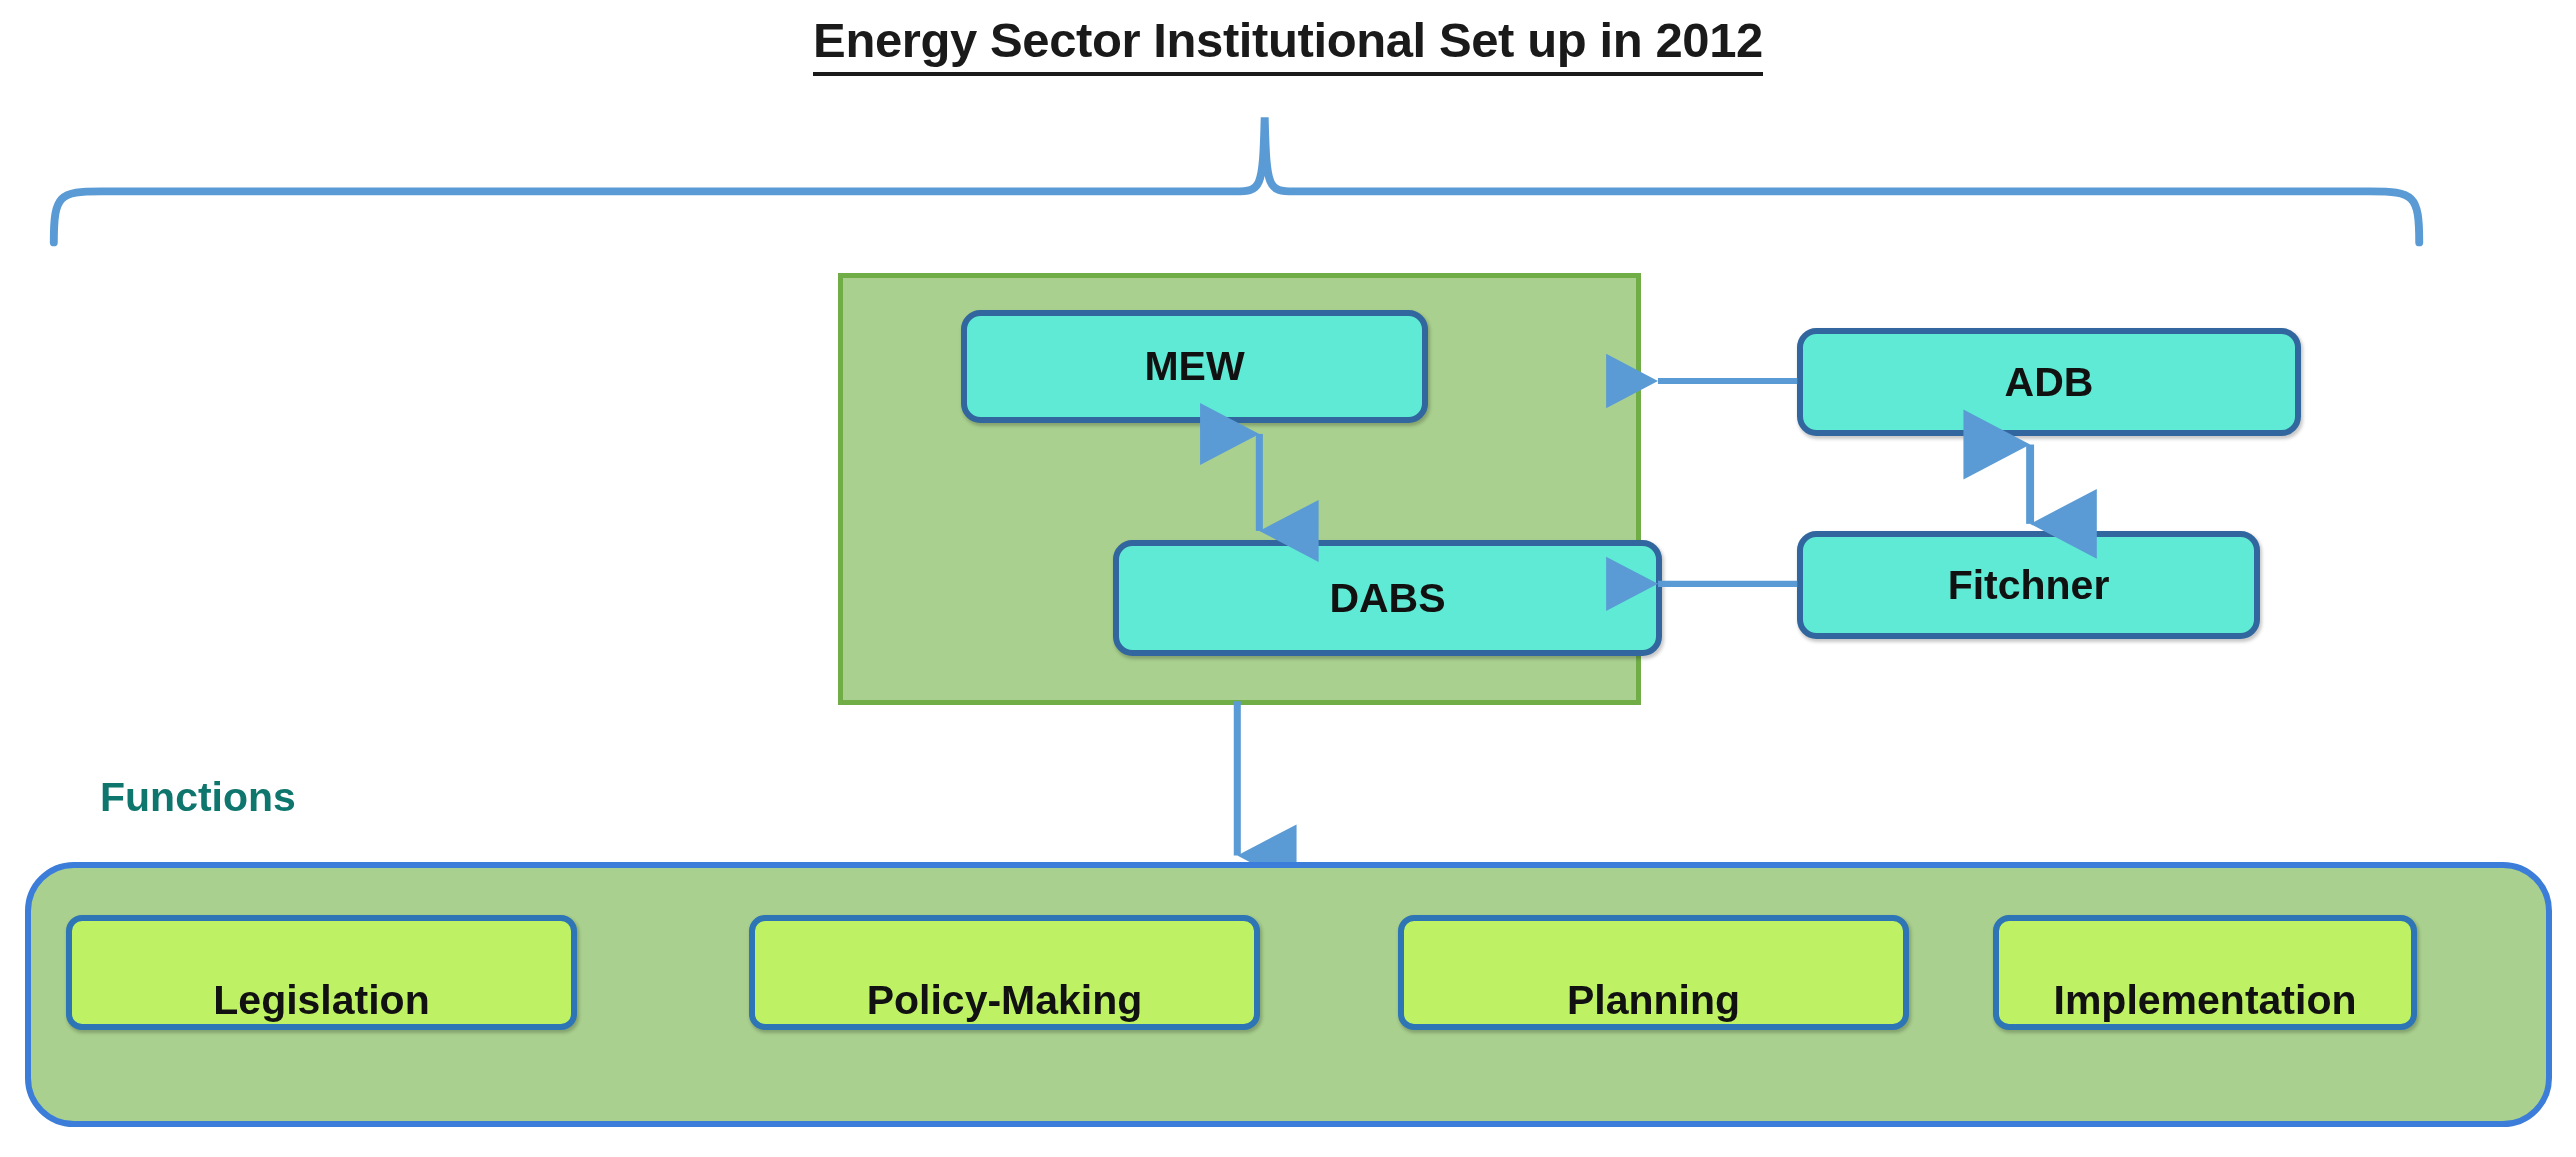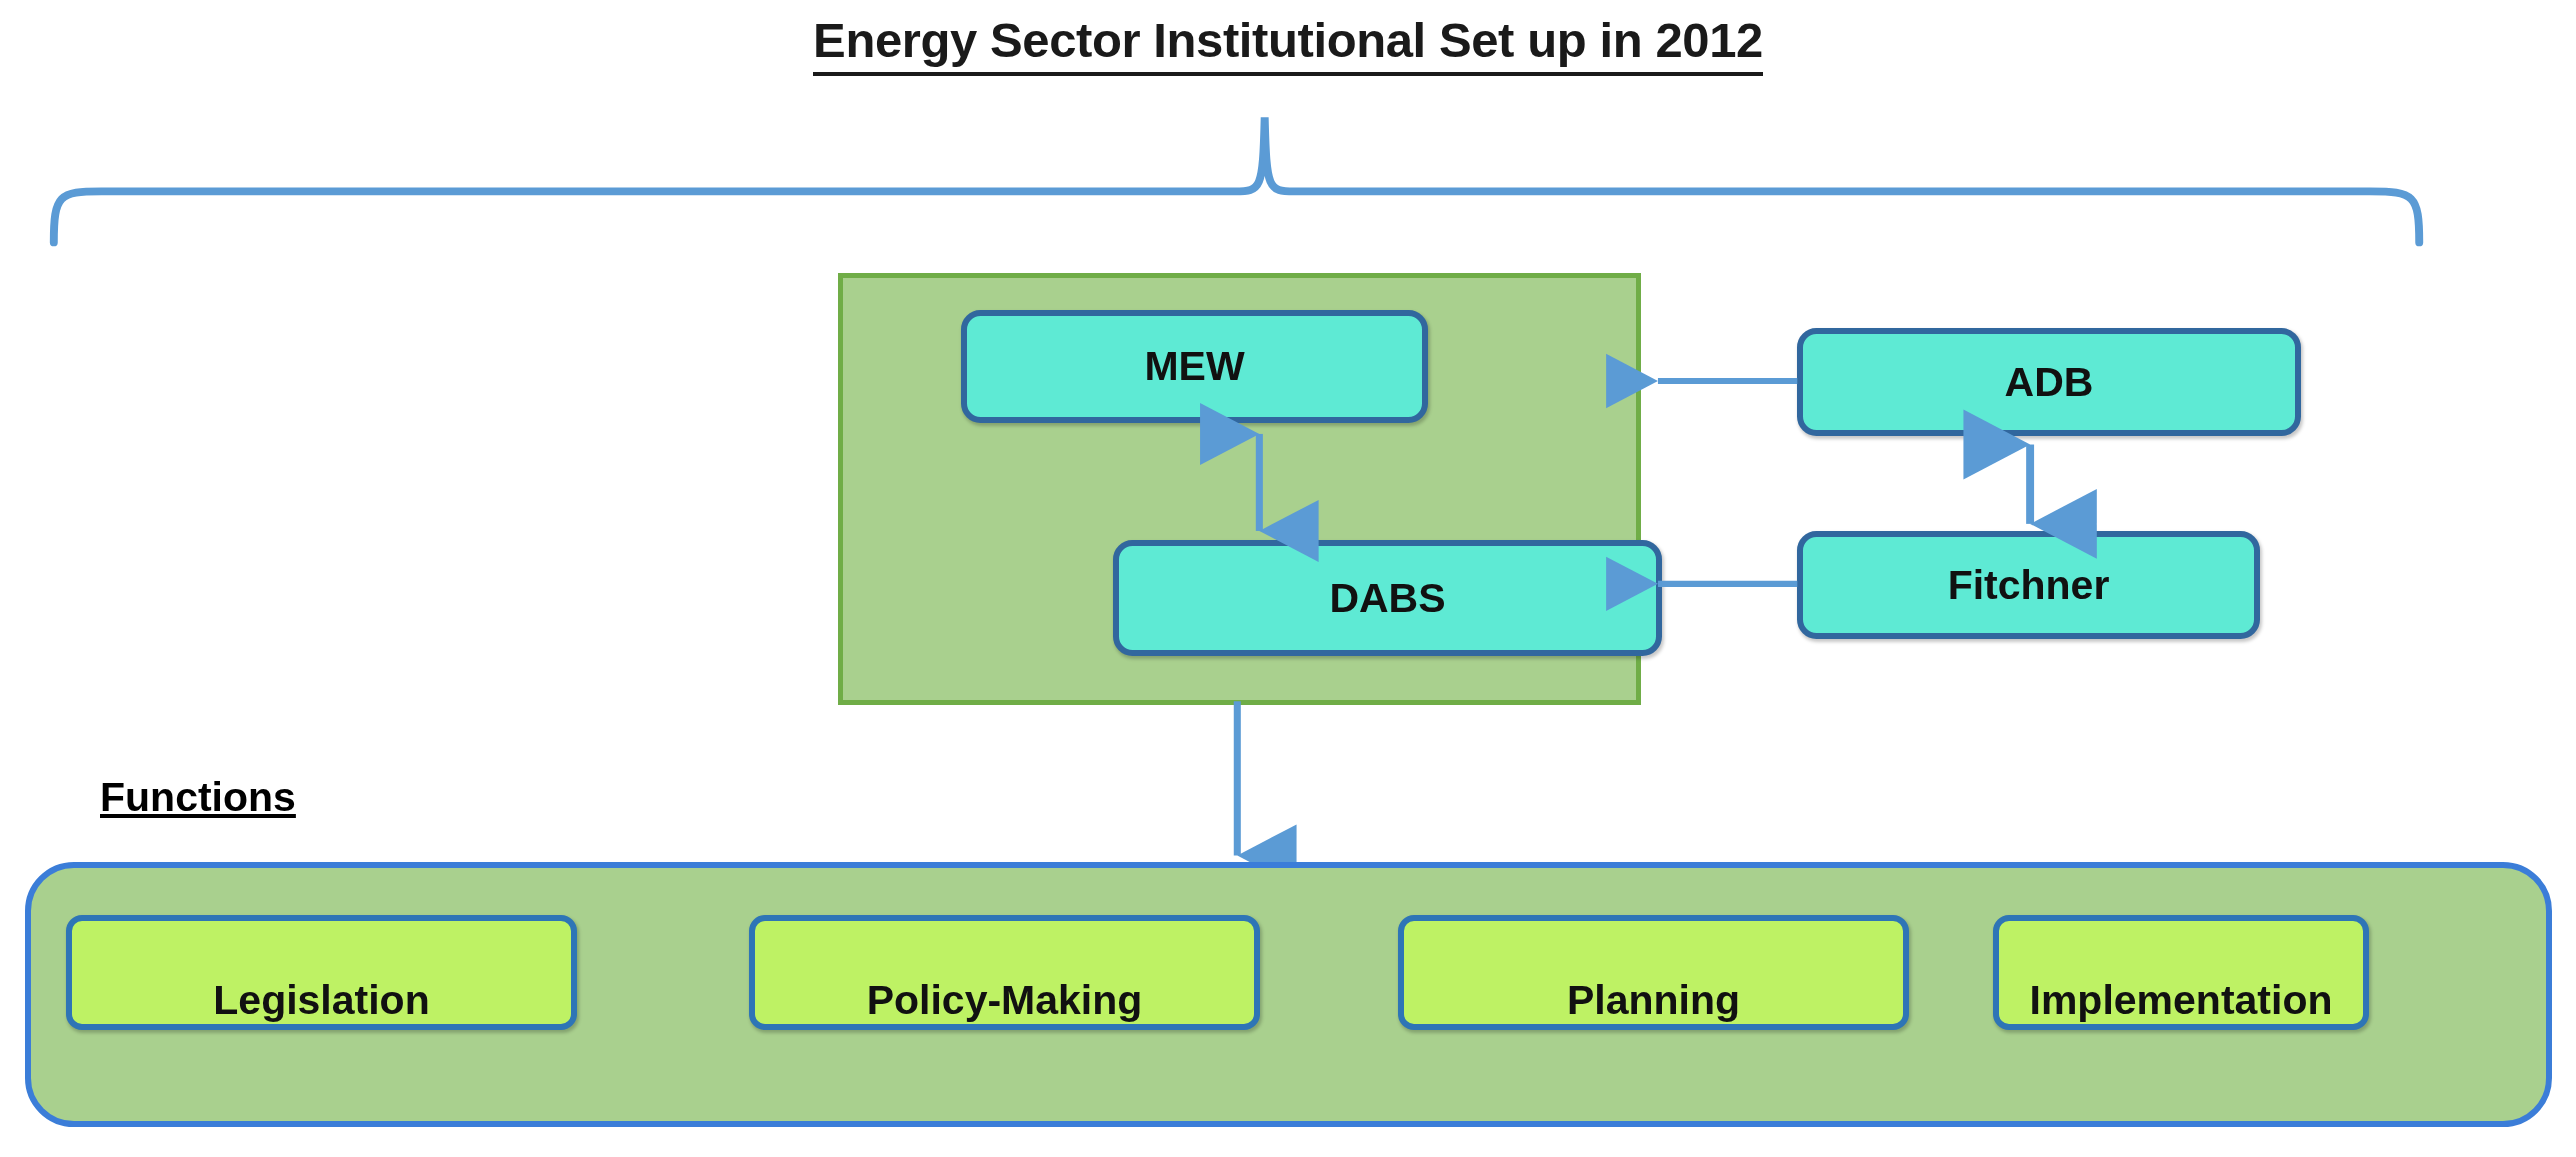--- a/index.html
+++ b/index.html
@@ -76,22 +76,21 @@
     left: 0;
     top: 0;
   }
   
   .functions-label {
     position: absolute;
     left: 100px;
     top: 774px;
     font-size: 41px;
     font-weight: bold;
-    color: #000000;
-    text-decoration: underline;
+    color: #0f766e;
   }
   
   .functions-bar {
     position: absolute;
     left: 25px;
     top: 862px;
     width: 2527px;
     height: 265px;
     background: #A9D08E;
     border: 6.2px solid #3B7DD8;
@@ -111,21 +110,21 @@
     align-items: flex-end;
     justify-content: center;
     font-size: 41px;
     font-weight: bold;
     color: #111111;
     box-shadow: 1.8px 2.6px 3.5px rgba(0,0,0,0.22);
   }
   #fn-0 { left: 66px;   width: 511px; }
   #fn-1 { left: 736px;  width: 511px; margin-left: 13px; }
   #fn-2 { left: 1398px; width: 511px; }
-  #fn-3 { left: 1993px; width: 376px; }
+  #fn-3 { left: 1993px; width: 424px; }
 </style>
 </head>
 <body>
 
 <div id="stage">
 
   <div class="title"><span>Energy Sector Institutional Set up in 2012</span></div>
 
   <svg class="brace-svg" width="2576" height="176" viewBox="0 0 2921 200">
     <path d="M 58,180 C 58,126 64,122 112,122 L 1400,122 C 1430,122 1432,120 1434,38 C 1436,120 1438,122 1468,122 L 2690,122 C 2740,122 2746,126 2746,180" fill="none" stroke="#5B9BD5" stroke-width="9" stroke-linecap="round"></path>

